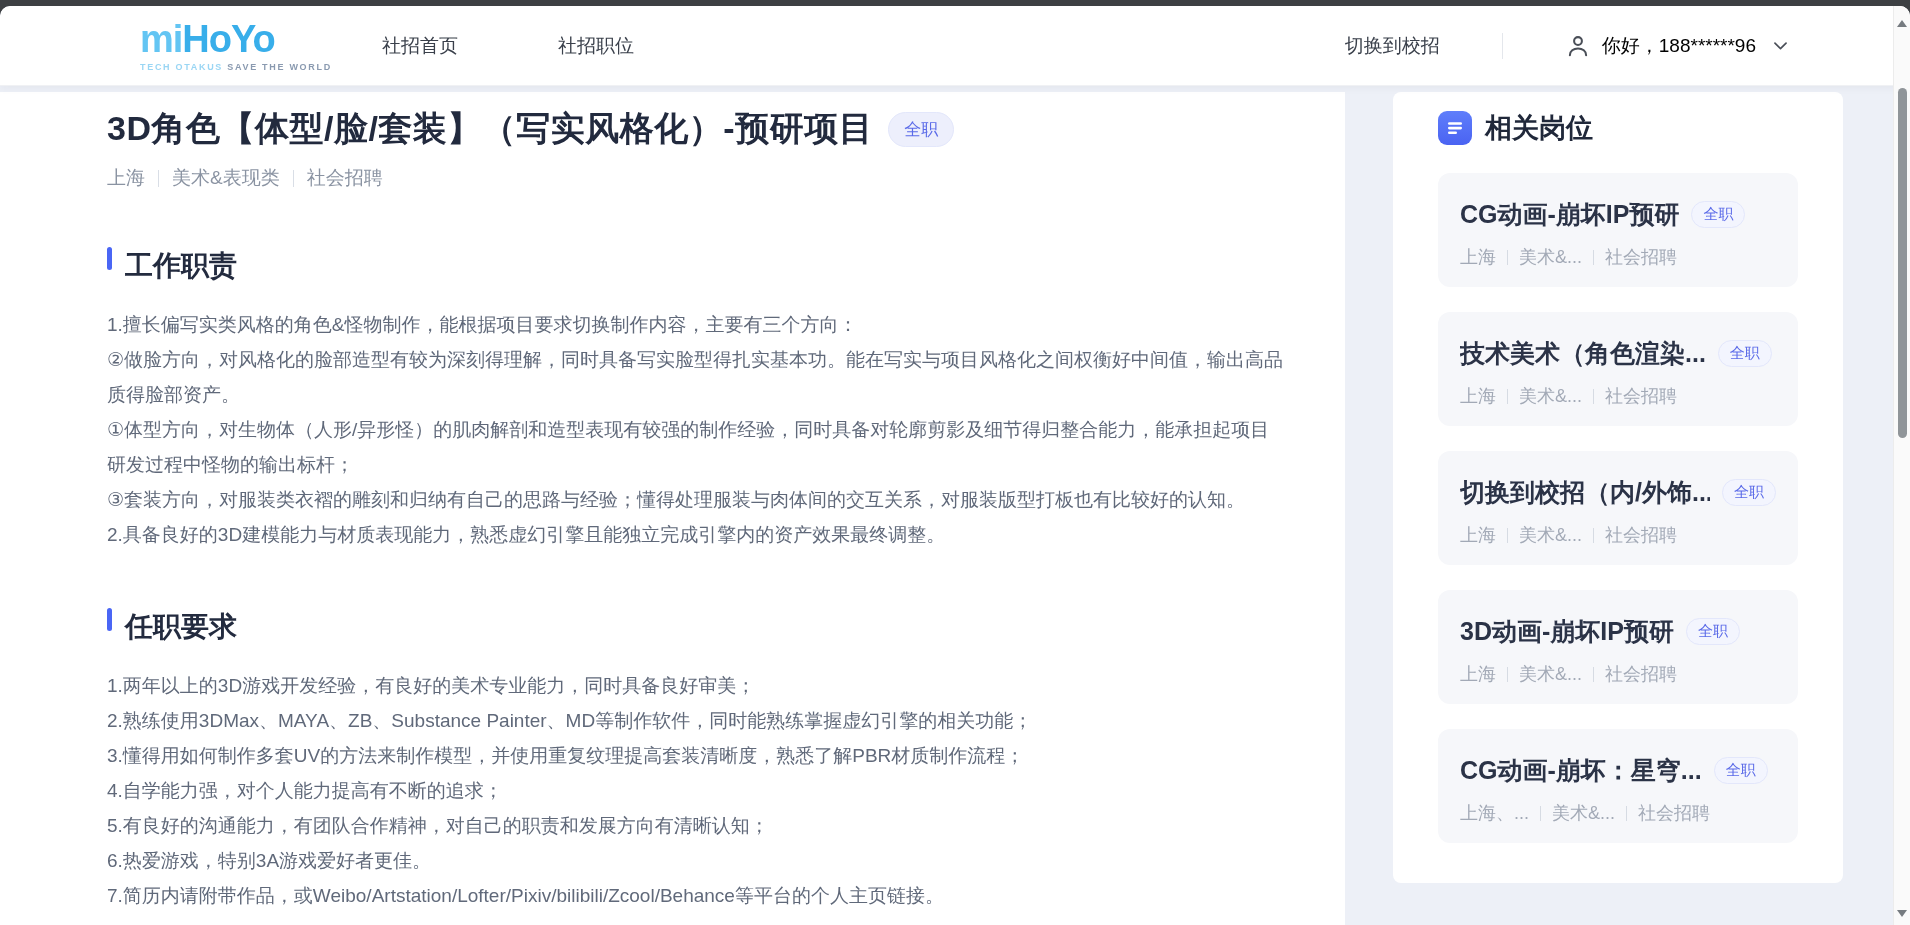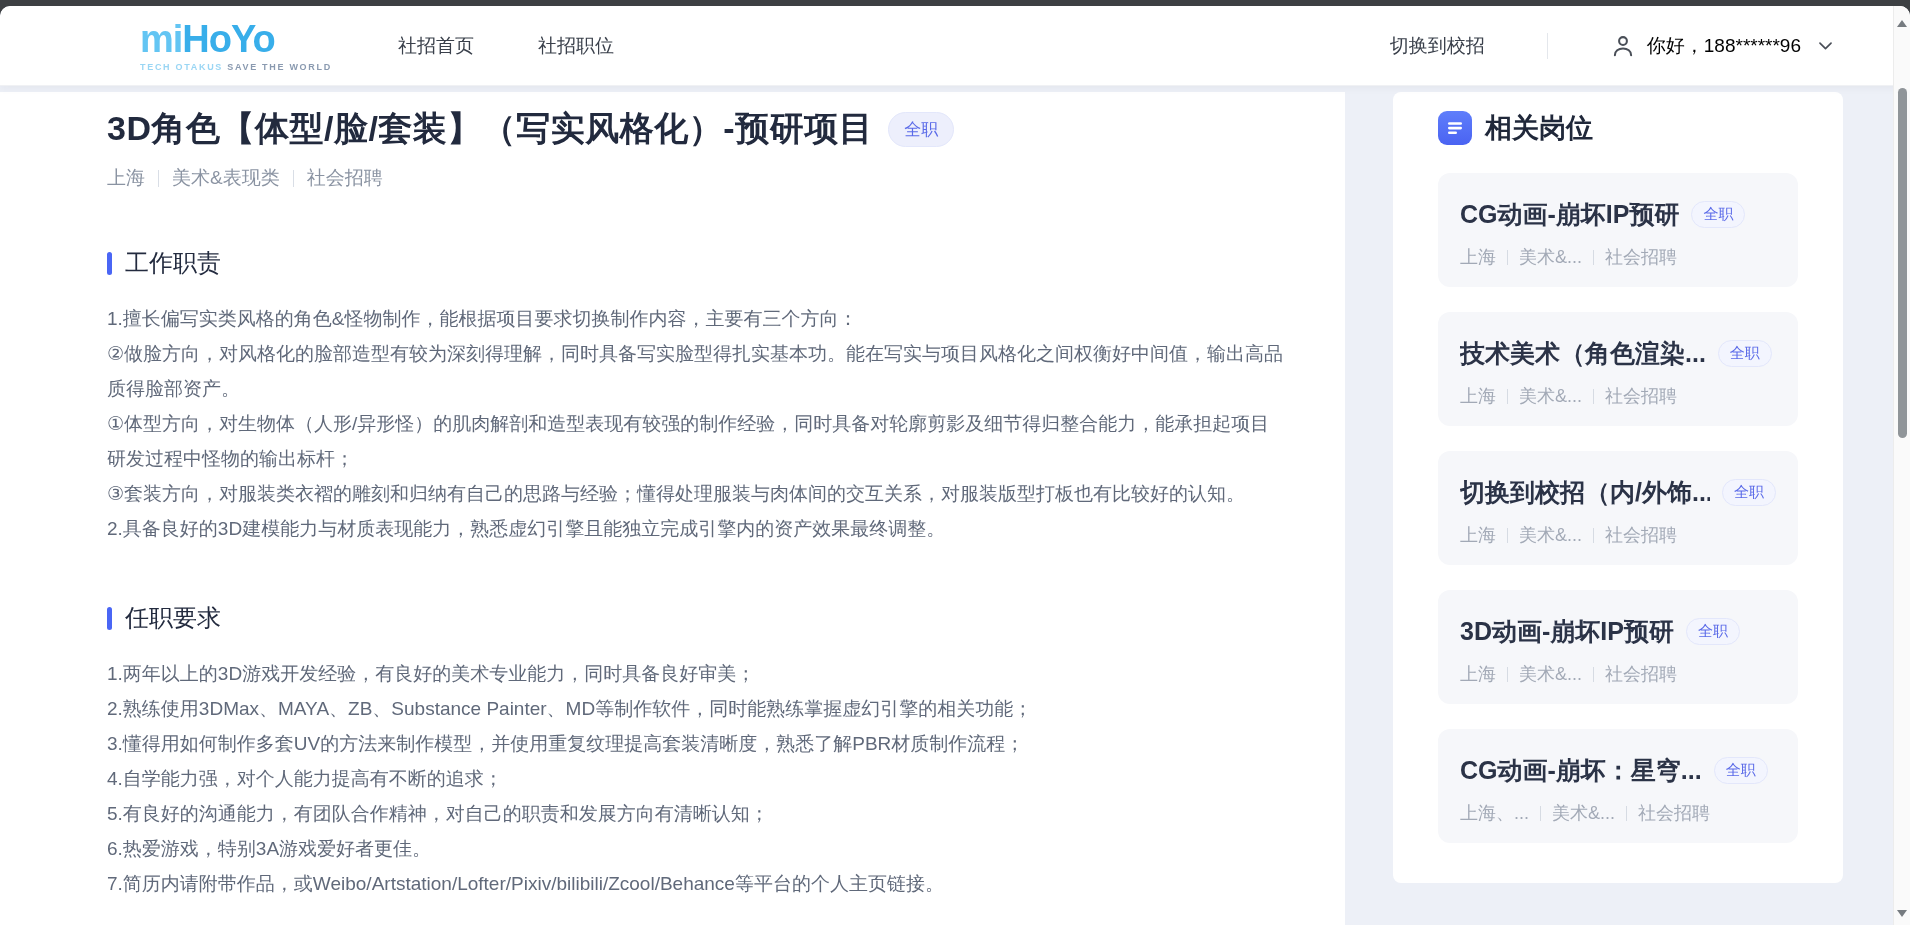--- a/index.html
+++ b/index.html
@@ -19,23 +19,23 @@
     position:absolute;top:0;left:0;width:100%;height:80px;background:#fff;
     border-radius:10px 10px 0 0;display:flex;align-items:center;
     border-bottom:1px solid #f0f1f4;box-shadow:0 2px 8px rgba(30,36,50,.05);z-index:5;
   }
   .logo{margin-left:140px;display:flex;flex-direction:column;cursor:pointer}
   .logo-text{font-size:38px;font-weight:800;letter-spacing:-1px;line-height:1;color:#38aeea}
   .logo-text .lt1{color:#63c5f3}
   .logo-tagline{font-size:9px;font-weight:700;letter-spacing:1.7px;margin-top:4px}
   .logo-tagline .tg1{color:#9ad6f4}
   .logo-tagline .tg2{color:#8a9ab0}
-  .nav{display:flex;margin-left:66px;gap:64px}
+  .nav{display:flex;margin-left:50px;gap:100px}
   .nav-item{font-size:19px;color:#3a404b;cursor:pointer;line-height:80px}
-  .hd-right{margin-left:auto;display:flex;align-items:center;padding-right:75px}
+  .hd-right{margin-left:auto;display:flex;align-items:center;padding-right:120px}
   .switch-link{font-size:19px;color:#3a404b;cursor:pointer}
   .hd-divider{width:1px;height:26px;background:#e4e7ec;margin:0 62px}
   .user-menu{display:flex;align-items:center;cursor:pointer}
   .user-menu svg{display:block}
   .user-greeting{font-size:19px;color:#000000;margin-left:11px}
   .chev{margin-left:15px}
 
   
   .main{
     position:absolute;left:0;top:86px;width:1345px;height:839px;background:#fff;
@@ -44,21 +44,21 @@
   .title-row{display:flex;align-items:center}
   .job-title{font-size:34px;font-weight:700;color:#222a3e;letter-spacing:.5px;white-space:nowrap}
   .badge{
     background:#edeffc;color:#5a6ae8;border:1px solid #e3e7fb;border-radius:999px;
     padding:5px 15px;font-size:17px;margin-left:15px;white-space:nowrap;flex-shrink:0;
   }
   .meta-row{display:flex;align-items:center;margin-top:13px;font-size:19px;color:#8a93a2}
   .meta-item{white-space:nowrap}
   .meta-sep{display:inline-block;width:1px;height:17px;background:#d9dee6;margin:0 13px;flex-shrink:0}
   .job-section{margin-top:56px}
-  .job-section h2{display:flex;align-items:center;font-size:24px;font-weight:400;color:#232b3f}
+  .job-section h2{display:flex;align-items:flex-start;font-size:28px;font-weight:700;color:#232b3f}
   .sec-bar{width:5px;height:23px;border-radius:3px;background:#4a66f5;margin-right:13px}
   .paras{margin-top:22px;font-size:19px;line-height:35px;color:#60697a;max-width:1185px}
   .paras p{margin:0}
 
   
   .sidebar{
     position:absolute;left:1393px;top:86px;width:450px;height:791px;background:#fff;
     border-radius:8px;padding:16px 45px 0;overflow:hidden;
   }
   .sb-heading{display:flex;align-items:center;margin-top:2px}

